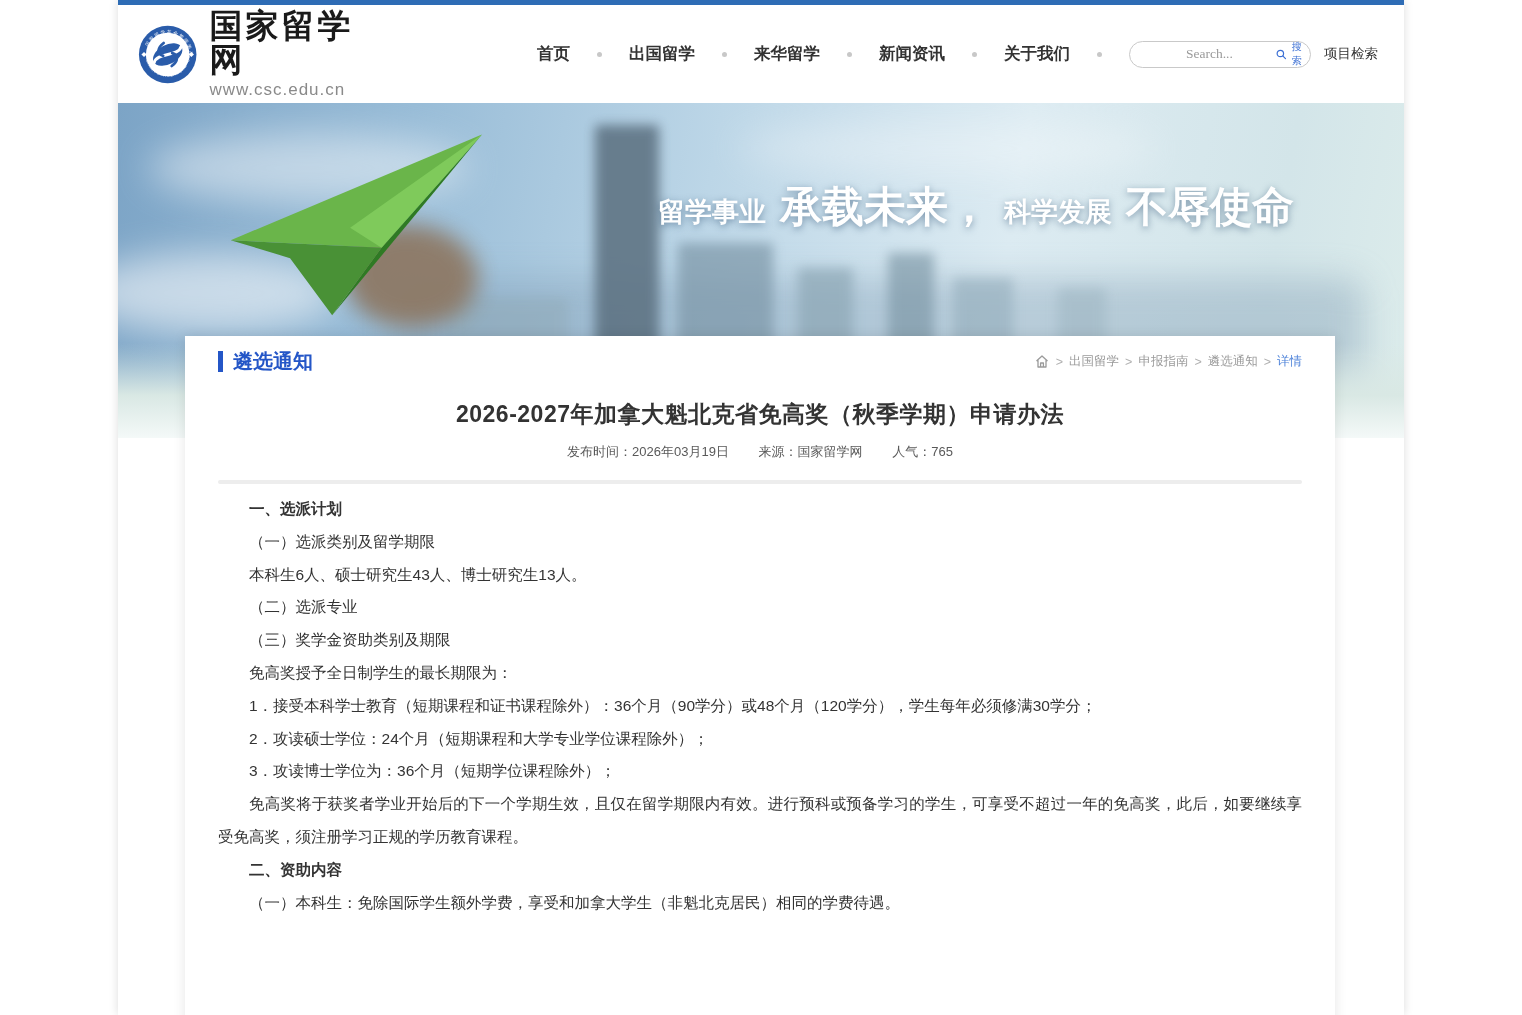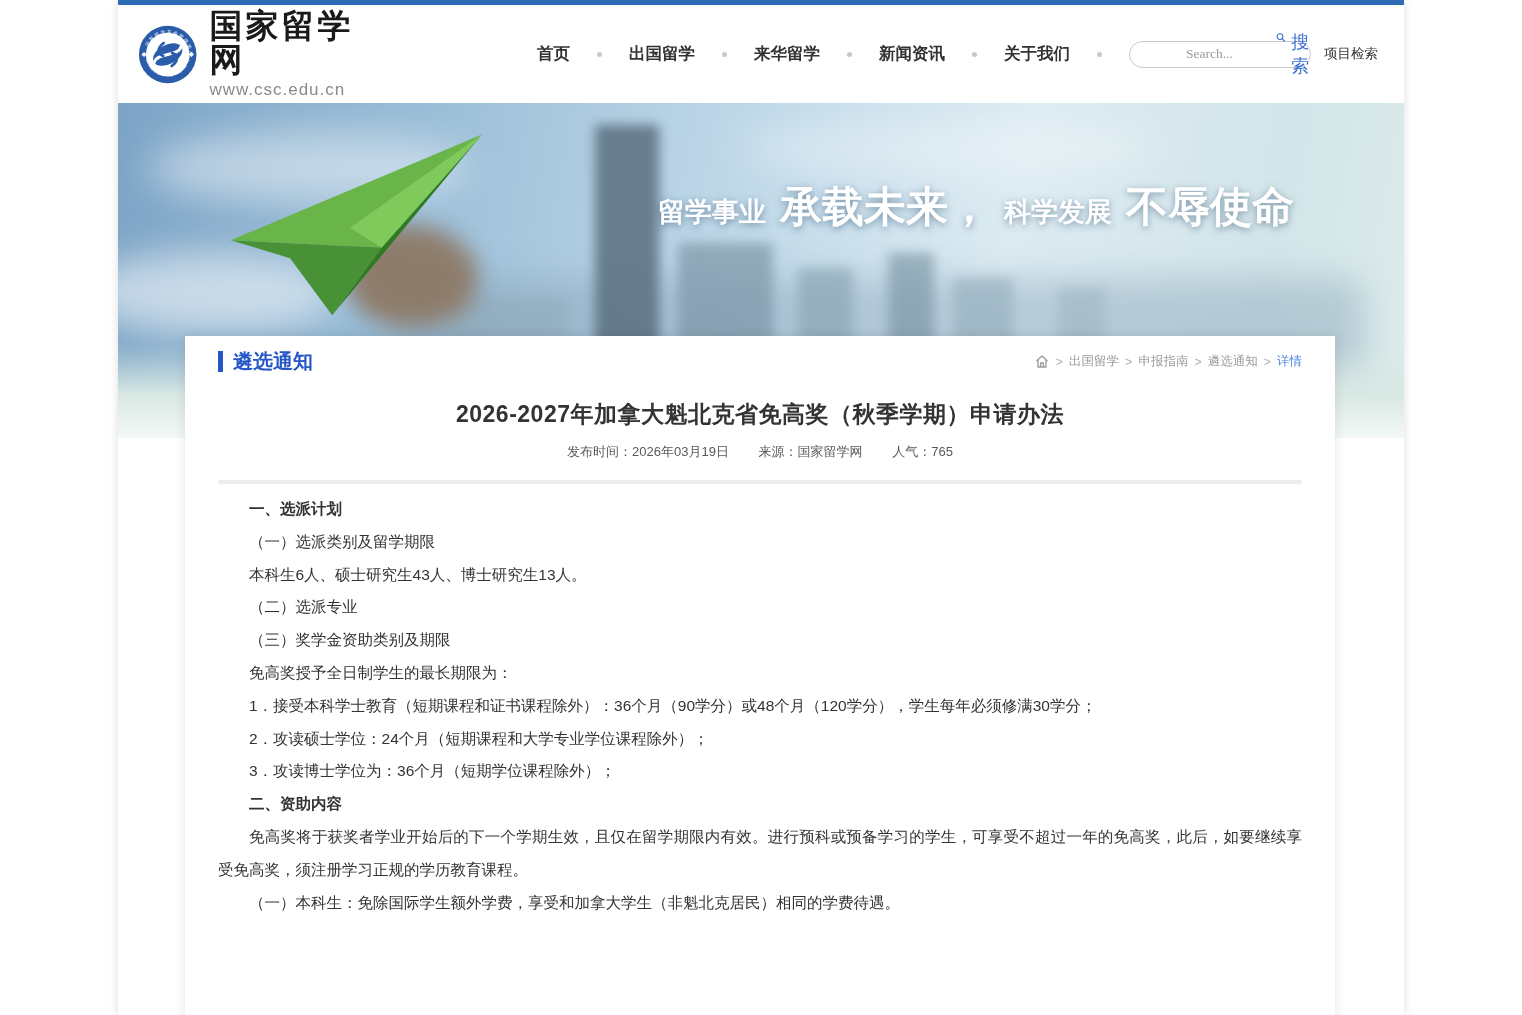--- a/index.html
+++ b/index.html
@@ -20,22 +20,22 @@
 
   .main-nav { display:flex; align-items:center; margin-left:158px; }
   .nav-item { font-size:16.5px; font-weight:bold; color:#333; cursor:pointer; white-space:nowrap; }
   .nav-dot { width:5px; height:5px; border-radius:50%; background:#c8c8c8; margin:0 27px; }
 
   .search-pill { display:flex; align-items:center; width:182px; height:27px;
     border:1px solid #c9c9c9; border-radius:14px; padding:0 9px 0 12px; background:#fff; }
   .search-pill input { border:none; outline:none; flex:1; width:90px; font-size:13.5px; color:#1d4ed8;
     font-family:Liberation Serif, serif; background:transparent;margin-left:44px; }
   .search-pill input::placeholder { color:#9a9a9a; }
-  .search-btn { display:flex; align-items:flex-start; gap:3px; background:none; border:none;
-    color:#3b6fd4; font-size:18px; cursor:pointer; font-family:"Liberation Sans", sans-serif; }
+  .search-btn { display:flex; align-items:center; gap:3px; background:none; border:none;
+    color:#3b6fd4; font-size:10px; cursor:pointer; font-family:"Liberation Sans", sans-serif; }
   .project-search { margin-left:13px; font-size:13.5px; color:#333; cursor:pointer; white-space:nowrap; }
 
   
   .banner { position:relative; height:335px; overflow:hidden;
     background:linear-gradient(100deg,#7ca4c6 0%,#98bcd7 22%,#bcd6e7 45%,#dcebf2 68%,#d3e5e9 88%,#dceceb 100%); }
   .cloud { position:absolute; background:#fff; border-radius:50%; filter:blur(18px); opacity:.45; }
   .bldg { position:absolute; filter:blur(6px); border-radius:2px; }
   .haze { position:absolute; left:280px; right:40px; top:175px; height:115px;
     background:rgba(125,156,178,.38); filter:blur(16px); border-radius:20px; }
   .banner-fade { position:absolute; left:0; right:0; bottom:0; height:95px;
@@ -196,19 +196,19 @@
     <div class="article">
         <div class="para bold">一、选派计划</div>
         <div class="para">（一）选派类别及留学期限</div>
         <div class="para">本科生6人、硕士研究生43人、博士研究生13人。</div>
         <div class="para">（二）选派专业</div>
         <div class="para">（三）奖学金资助类别及期限</div>
         <div class="para">免高奖授予全日制学生的最长期限为：</div>
         <div class="para">1．接受本科学士教育（短期课程和证书课程除外）：36个月（90学分）或48个月（120学分），学生每年必须修满30学分；</div>
         <div class="para">2．攻读硕士学位：24个月（短期课程和大学专业学位课程除外）；</div>
         <div class="para">3．攻读博士学位为：36个月（短期学位课程除外）；</div>
+        <div class="para">免高奖将于获奖者学业开始后的下一个学期生效，且仅在留学期限内有效。进行预科或预备学习的学生，可享受不超过一年的免高奖，此后，如要继续享受免高奖，须注册学习正规的学历教育课程。</div>
         <div class="para bold">二、资助内容</div>
-        <div class="para">免高奖将于获奖者学业开始后的下一个学期生效，且仅在留学期限内有效。进行预科或预备学习的学生，可享受不超过一年的免高奖，此后，如要继续享受免高奖，须注册学习正规的学历教育课程。</div>
         <div class="para">（一）本科生：免除国际学生额外学费，享受和加拿大学生（非魁北克居民）相同的学费待遇。</div>
       </div>
   </section>
 
 </div>
 
 </body></html>

